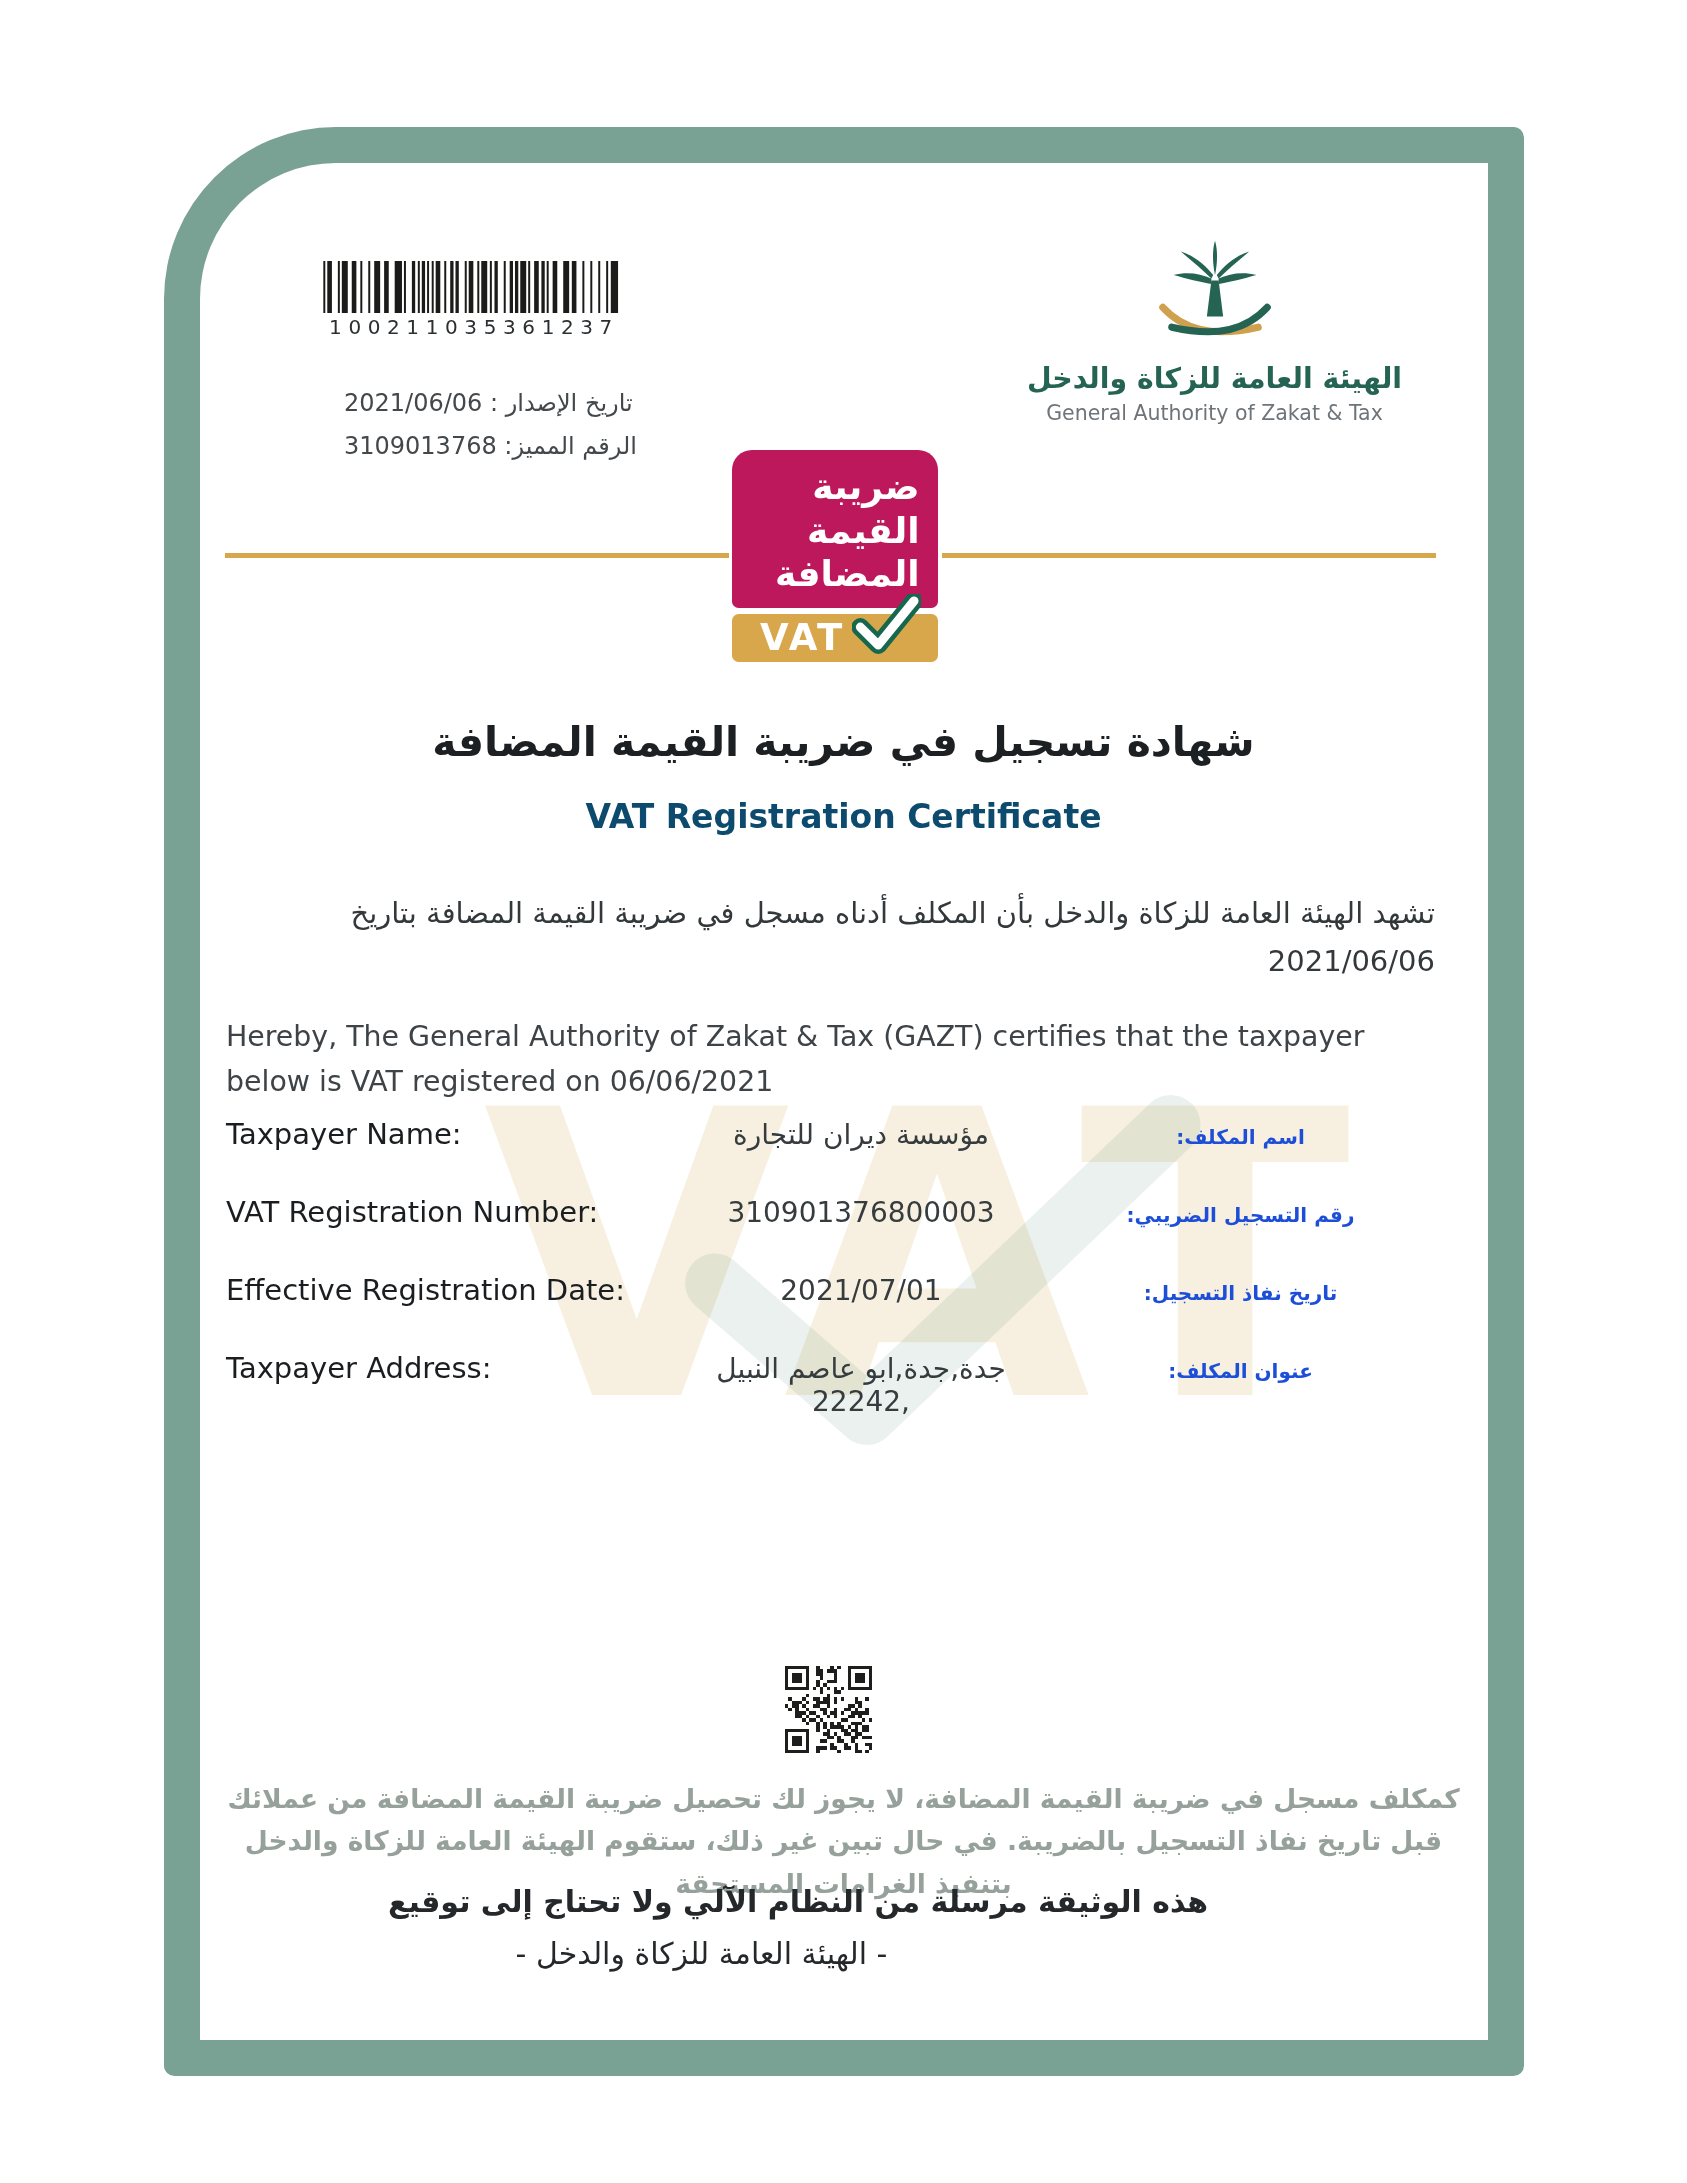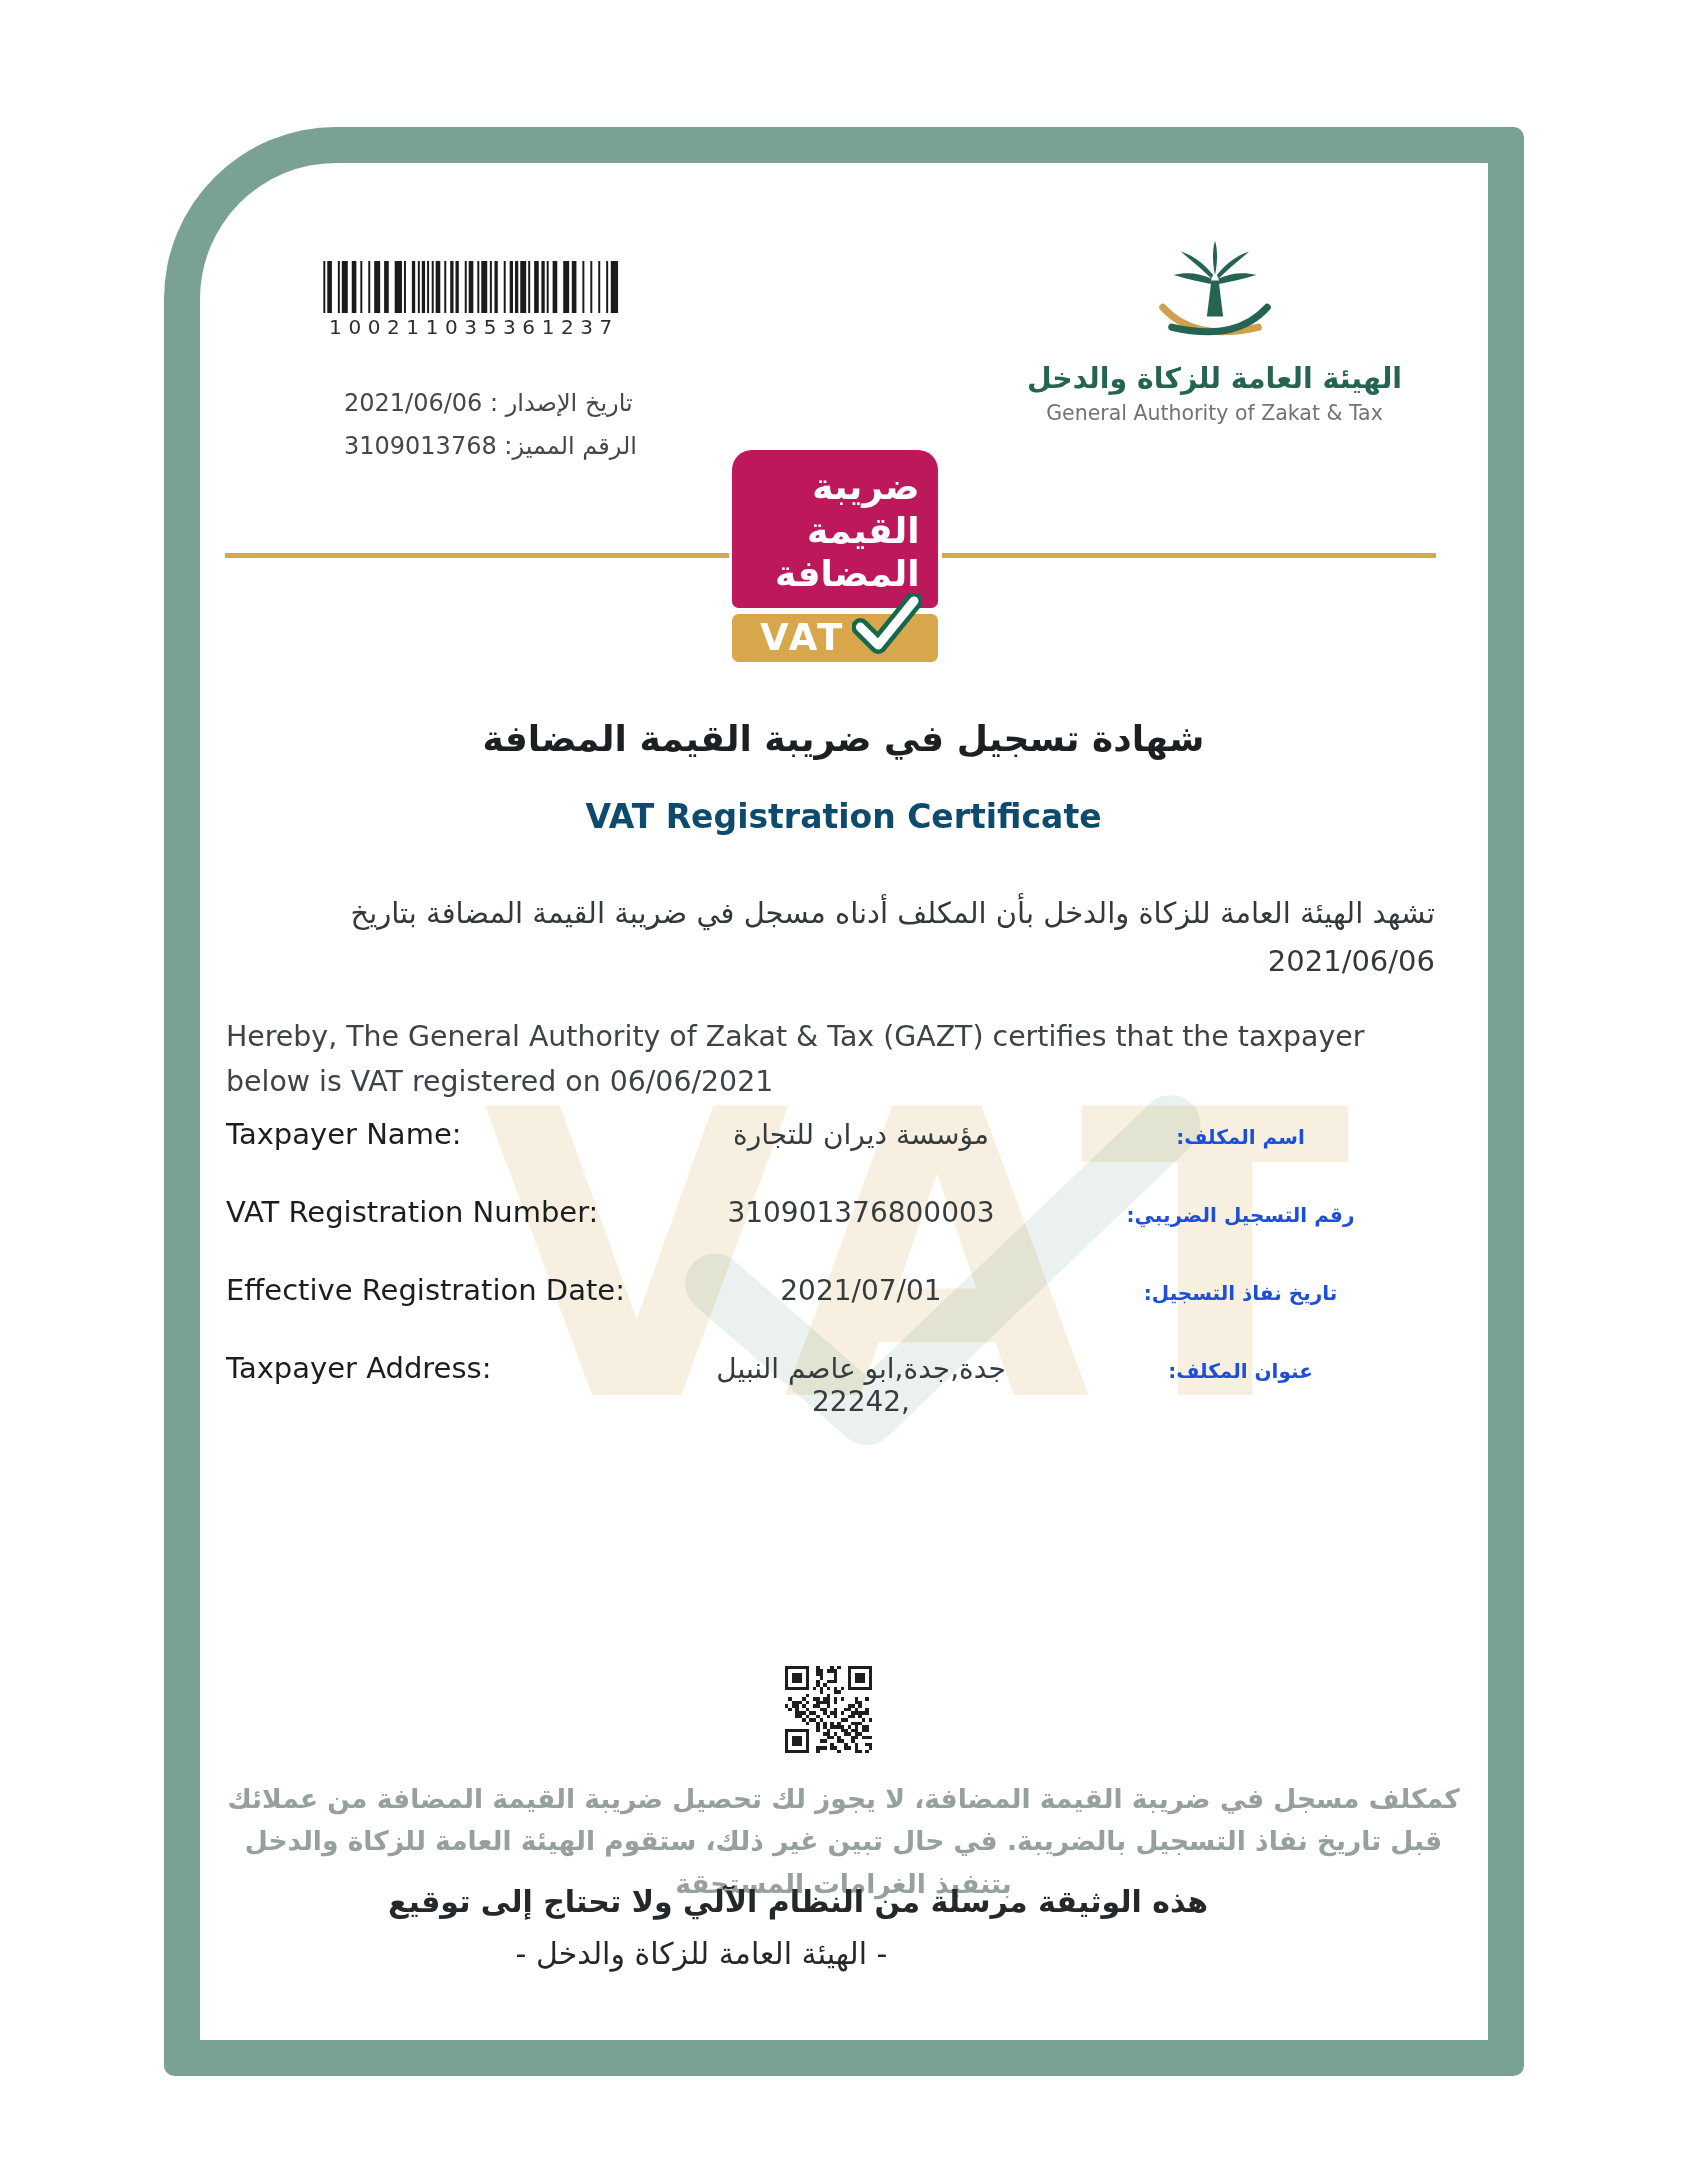--- a/index.html
+++ b/index.html
@@ -52,21 +52,21 @@
     color:#ffffff; font-size:36px; font-weight:bold; line-height:1.22;
   }
   .vat-band {
     position:relative; margin-top:5.3px; height:48px; background:#d8a64b; border-radius:6.6px;
     display:flex; align-items:center; padding-left:28px;
     color:#ffffff; font-size:37px; font-weight:bold; letter-spacing:2.6px;
   }
   .vat-check { position:absolute; right:17px; top:-20px; width:69px; height:62px; }
 
   
-  .title-ar { left:0; top:718px; width:1687px; text-align:center; direction:rtl; font-size:36px; font-weight:bold; color:#1d2022; }
+  .title-ar { left:0; top:718px; width:1687px; text-align:center; direction:rtl; font-size:41px; font-weight:bold; color:#1d2022; }
   .title-en { left:0; top:797px; width:1687px; text-align:center; font-size:33px; font-weight:bold; color:#0c4a6e; }
 
   
   .intro-ar { left:226px; top:890px; width:1209px; direction:rtl; text-align:right; font-size:29px; line-height:1.65; color:#33383b; }
   .intro-en { left:226px; top:1002px; width:1224px; text-align:left; font-size:28.4px; line-height:1.6; color:#3e4347;margin-top:12px; }
 
   
   .fields { left:226px; top:1117px; width:1209px; }
   .field-row { display:flex; align-items:baseline; margin-bottom:44px; }
   .f-en  { width:450px; font-size:29px; font-weight:normal; color:#1b1e20; }

